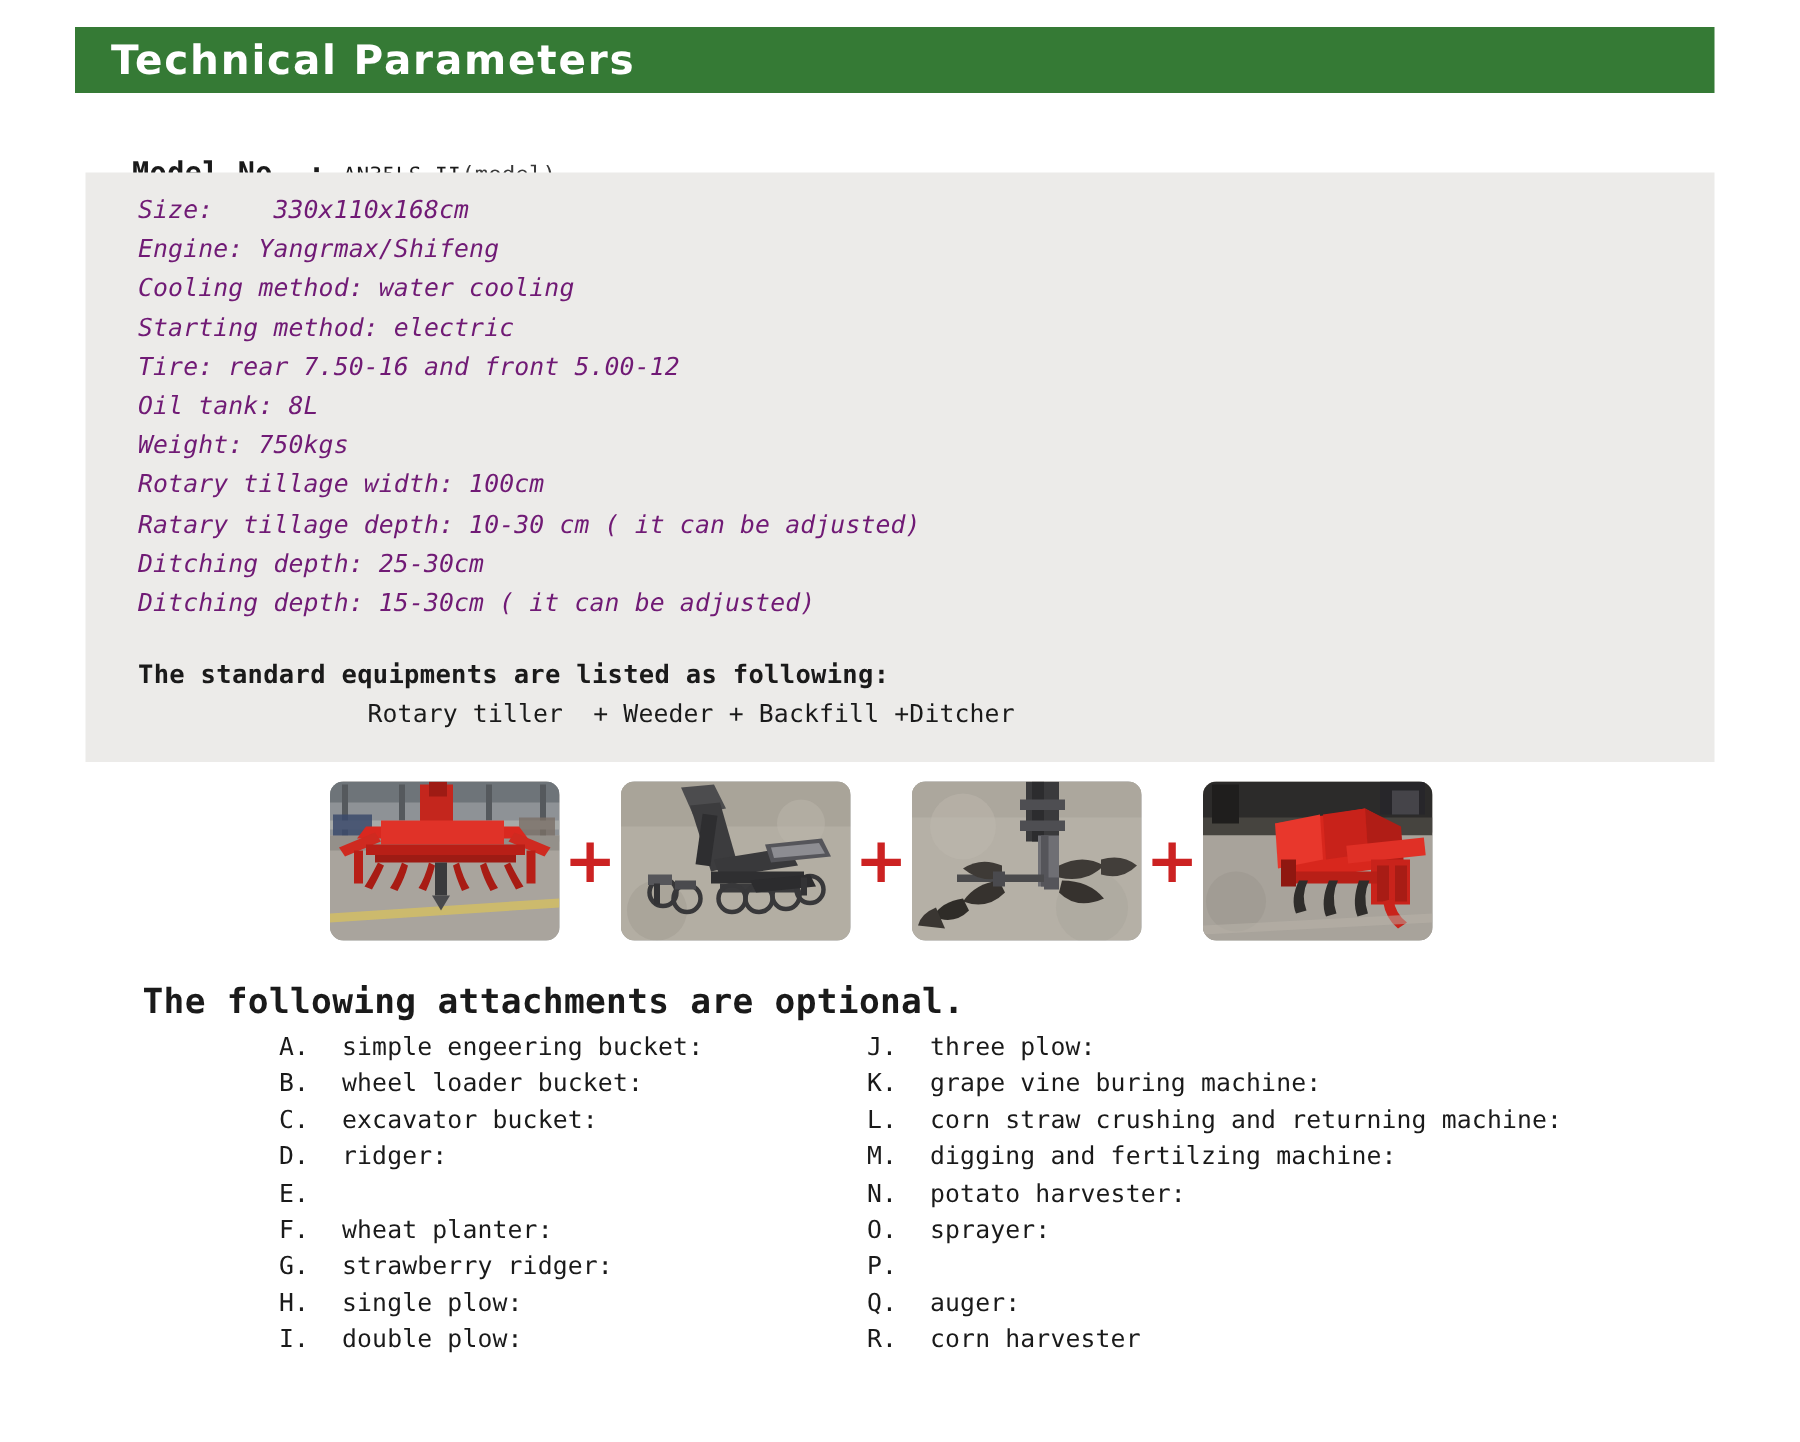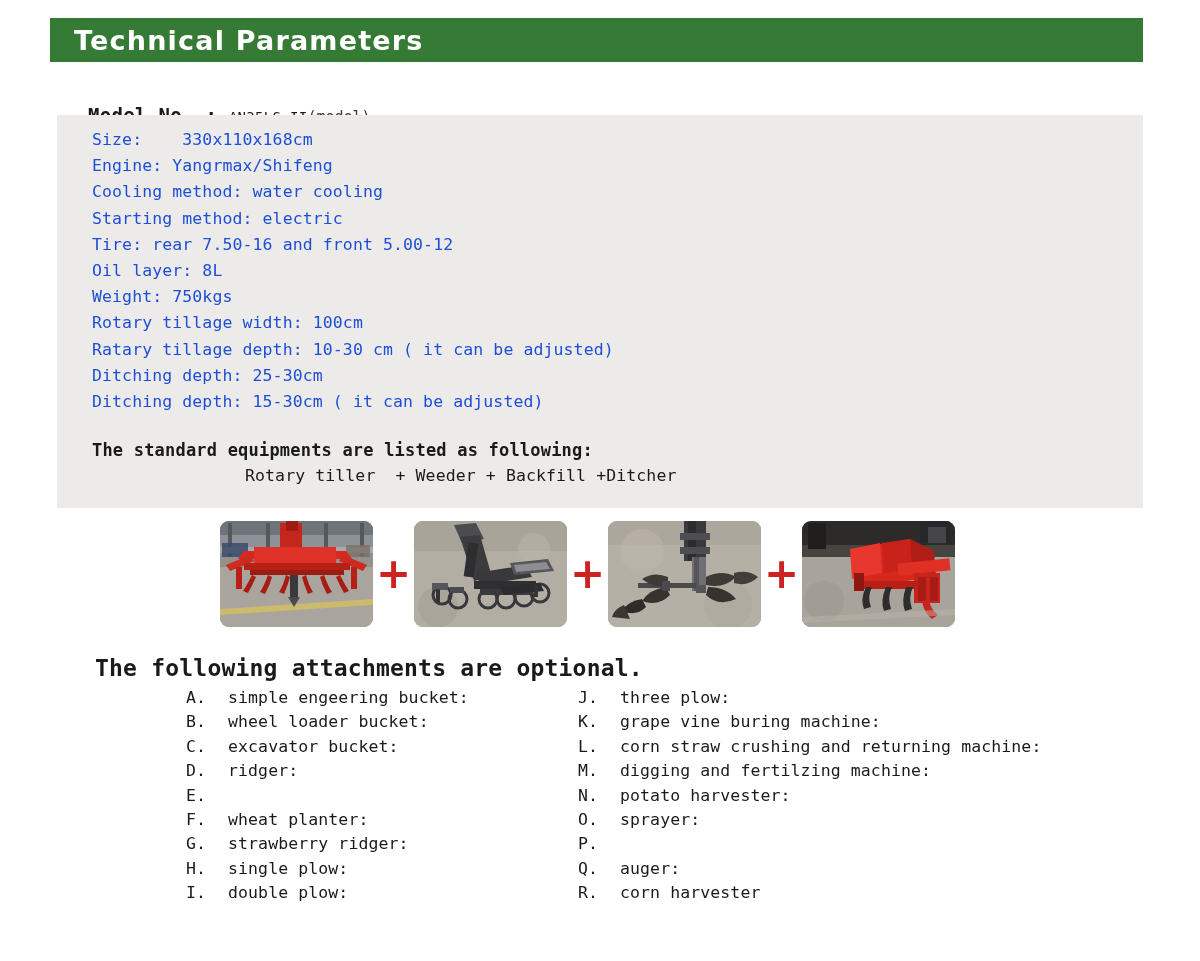--- a/index.html
+++ b/index.html
@@ -77,22 +77,23 @@
   }
   .spec-list {
     position: absolute;
     left: 35px;
     top: 12px;
   }
   .spec-row {
     font-size: 16.5px;
     line-height: 26.2px;
     white-space: pre;
-    color: #1d4ed8;
+    color: #701a75;
     letter-spacing: 0.1px;
+    font-style: italic;
   }
 
   .std-head {
     position: absolute;
     left: 35px;
     top: 325px;
     font-size: 17px;
     font-weight: bold;
     white-space: pre;
     letter-spacing: 0.2px;
@@ -186,21 +187,21 @@
 </div>
 
 <div class="spec-panel">
 
   <div class="spec-list">
     <div class="spec-row">Size:    330x110x168cm</div>
     <div class="spec-row">Engine: Yangrmax/Shifeng</div>
     <div class="spec-row">Cooling method: water cooling</div>
     <div class="spec-row">Starting method: electric</div>
     <div class="spec-row">Tire: rear 7.50-16 and front 5.00-12</div>
-    <div class="spec-row">Oil layer: 8L</div>
+    <div class="spec-row">Oil tank: 8L</div>
     <div class="spec-row">Weight: 750kgs</div>
     <div class="spec-row">Rotary tillage width: 100cm</div>
     <div class="spec-row">Ratary tillage depth: 10-30 cm ( it can be adjusted)</div>
     <div class="spec-row">Ditching depth: 25-30cm</div>
     <div class="spec-row">Ditching depth: 15-30cm ( it can be adjusted)</div>
   </div>
 
   <div class="std-head">The standard equipments are listed as following:</div>
   <div class="std-items">Rotary tiller  + Weeder + Backfill +Ditcher</div>
 </div>

